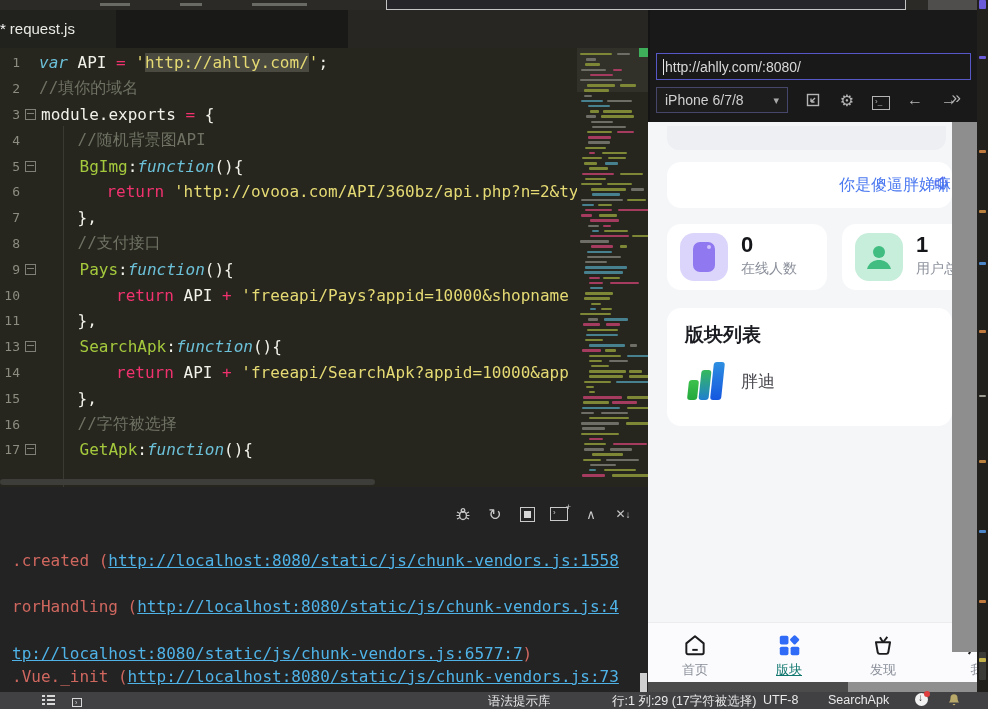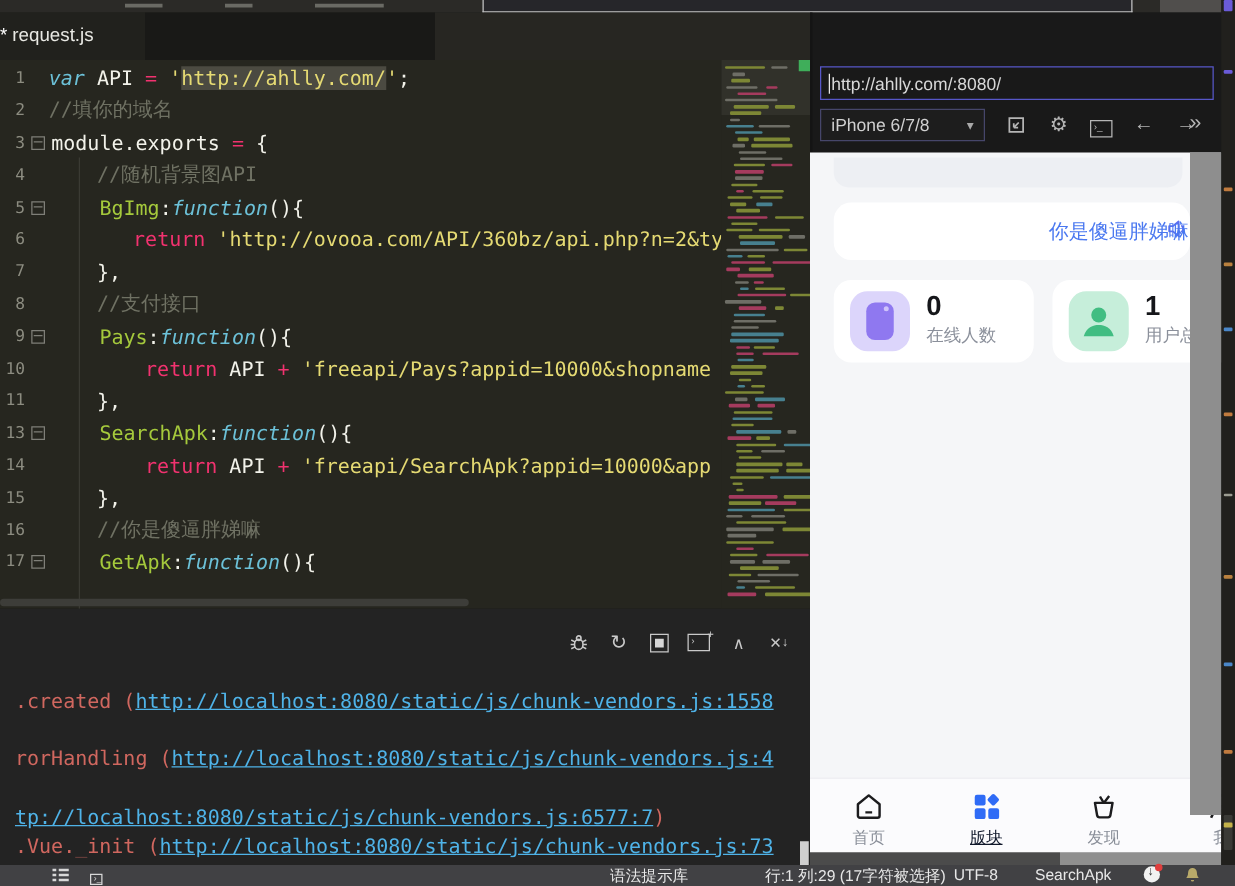--- a/index.html
+++ b/index.html
@@ -93,21 +93,21 @@
   .board-item-icon .bar{position:absolute;bottom:4px;border-radius:3px;transform:skewX(-6deg);}
   .b1{left:3px;width:10px;height:20px;background:linear-gradient(#3ec24e,#22a83c);}
   .b2{left:15px;width:10px;height:30px;background:linear-gradient(#35b95c,#1f7fd0);}
   .b3{left:27px;width:11px;height:38px;background:linear-gradient(#2e8fe0,#1557e0);}
   .board-item-label{position:absolute;left:74px;top:62px;font-size:17px;color:#4a4a50;}
 
   .apptabbar{position:absolute;left:0;top:500px;width:329px;height:60px;background:#fbfbfd;border-top:1px solid #ececf0;}
   .atab{position:absolute;top:8px;width:70px;text-align:center;}
   .atab .aicon{height:28px;display:flex;align-items:center;justify-content:center;}
   .atab .albl{font-size:13px;color:#8a8f99;margin-top:2px;}
-  .atab.active .albl{color:#0f172a;text-decoration:underline;}
+  .atab.active .albl{color:#0f766e;text-decoration:underline;}
 
   .vscroll{position:absolute;left:952px;top:122px;width:25px;height:530px;background:#8e8e8e;}
   .pv-hscroll{position:absolute;left:648px;top:682px;width:329px;height:10px;background:#8f8f8f;}
   .pv-hthumb{position:absolute;left:0;top:0;width:200px;height:10px;background:#4b4b4b;}
 
   
   .farright{position:absolute;left:977px;top:0;width:11px;height:709px;background:#21201d;overflow:hidden;}
   .farright i{position:absolute;left:2px;width:7px;border-radius:1px;}
 
   
@@ -212,21 +212,21 @@
           <span class="ctext"><span class="tk-id">        </span><span class="tk-op">return</span><span class="tk-id"> API </span><span class="tk-op">+</span><span class="tk-id"> </span><span class="tk-str">'freeapi/SearchApk?appid=10000&amp;app</span></span>
         </div>
         <div class="cline">
           <span class="lnum">15</span>
           <span class="fold"></span>
           <span class="ctext"><span class="tk-id">    },</span></span>
         </div>
         <div class="cline">
           <span class="lnum">16</span>
           <span class="fold"></span>
-          <span class="ctext"><span class="tk-com">    //你是傻逼胖娣嘛</span></span>
+          <span class="ctext"><span class="tk-com">    //字符被选择</span></span>
         </div>
         <div class="cline">
           <span class="lnum">17</span>
           <span class="fold on"></span>
           <span class="ctext"><span class="tk-id">    </span><span class="tk-fn">GetApk</span><span class="tk-id">:</span><span class="tk-kw">function</span><span class="tk-id">(){</span></span>
         </div>
       </div>
     <div class="minimap" id="minimap">
       <div class="mm-view"></div>
       <div class="mm-green"></div>
@@ -438,20 +438,29 @@
       <div class="statbox sb-green">
         <svg width="48" height="48" viewBox="0 0 48 48">
             <circle cx="24" cy="19" r="6" fill="#41bd82"></circle>
             <path d="M12 36c2-7 7.5-9 12-9s10 2 12 9z" fill="#41bd82"></path>
           </svg>
       </div>
       <div class="statval">1</div>
       <div class="statlab">用户总数</div>
     </div>
 
+    <div class="card board">
+      <div class="board-title">版块列表</div>
+      <div class="board-item-icon">
+        <span class="bar b1"></span>
+          <span class="bar b2"></span>
+          <span class="bar b3"></span>
+      </div>
+      <div class="board-item-label">胖迪</div>
+    </div>
 
     <div class="apptabbar">
       <div class="atab" style="left:12px;">
         <div class="aicon">
           <svg width="26" height="26" viewBox="0 0 24 24" fill="none" stroke="#1c1c1e" stroke-width="1.8" stroke-linejoin="round">
               <path d="M4 10.5 12 4l8 6.5V19a1.5 1.5 0 0 1-1.5 1.5h-13A1.5 1.5 0 0 1 4 19z"></path>
               <line x1="9.5" y1="16.5" x2="14.5" y2="16.5"></line>
             </svg>
         </div>
         <div class="albl">首页</div>

